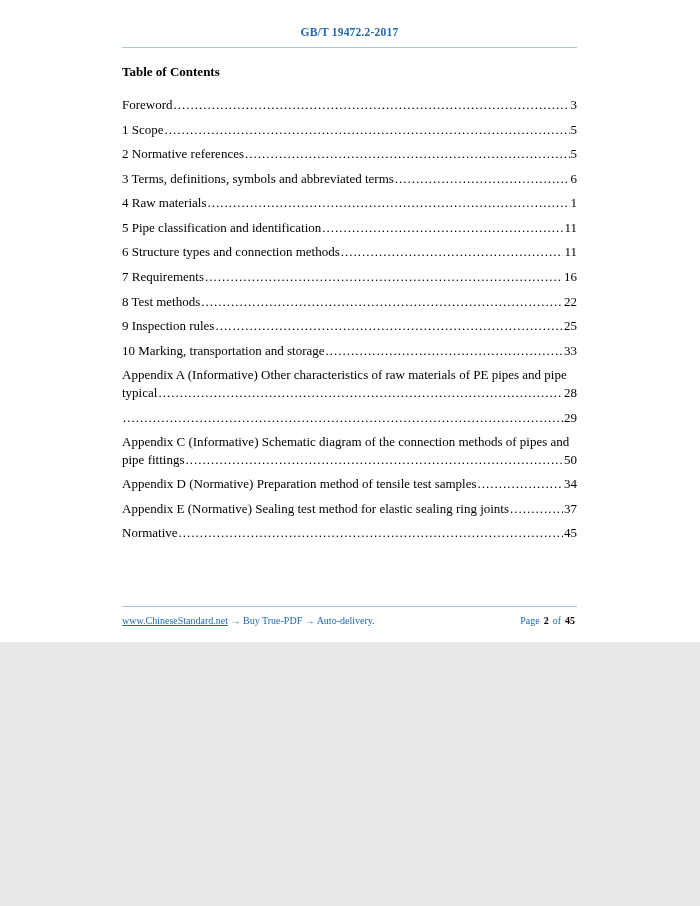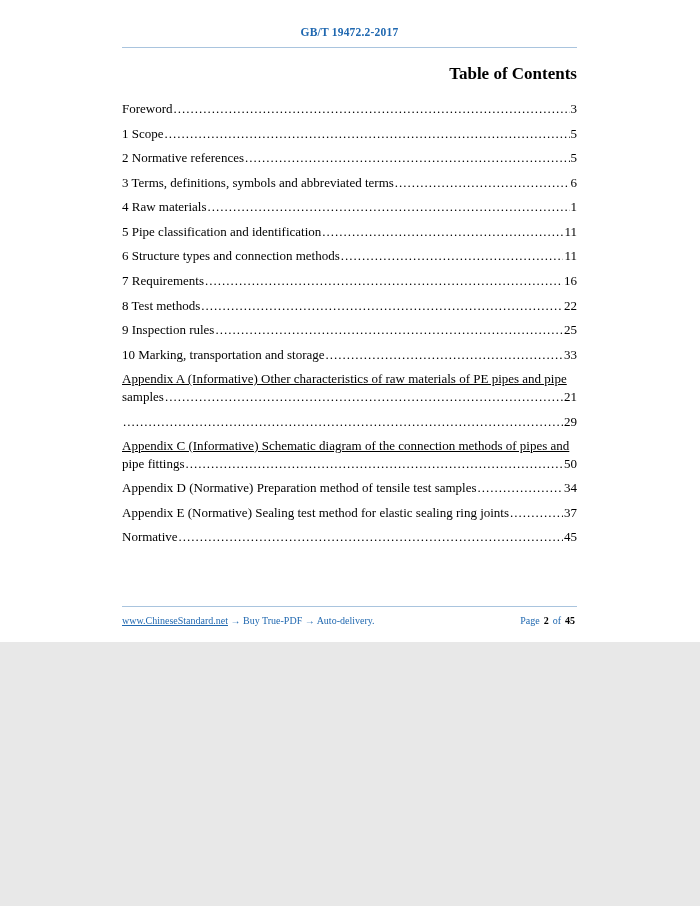--- a/index.html
+++ b/index.html
@@ -24,36 +24,35 @@
     font-size: 11.5px;
     font-weight: bold;
     letter-spacing: 0.2px;
   }
   .header-rule {
     border: none;
     border-top: 1px solid #A9C4DE;
     margin: 9px 0 16px 0;
   }
   .toc-title {
-    text-align: right;
-    font-size: 17px;
+    text-align: left;
+    font-size: 13px;
     font-weight: bold;
     margin: 12px 0 17px 0;
   }
   .toc-list { }
   .toc-row {
     display: flex;
     align-items: flex-end;
     font-size: 13px;
     line-height: 1.16;
     margin: 0 0 9.5px 0;
   }
   .toc-row.wrap {
     margin-bottom: 2.5px;
-    text-decoration: underline;
   }
   .toc-text {
     flex: 0 0 auto;
     white-space: nowrap;
   }
   .leader {
     flex: 1 1 auto;
     overflow: hidden;
     white-space: nowrap;
     min-width: 8px;
@@ -174,23 +173,23 @@
     <div class="toc-row">
       <span class="toc-text">10 Marking, transportation and storage</span>
       <span class="leader"></span>
       <span class="toc-page">33</span>
     </div>
 
     <div class="toc-row wrap">
       <span class="toc-text">Appendix A (Informative) Other characteristics of raw materials of PE pipes and pipe</span>
     </div>
     <div class="toc-row">
-      <span class="toc-text">samples</span>
-      <span class="leader"></span>
-      <span class="toc-page">21</span>
+      <span class="toc-text">typical</span>
+      <span class="leader"></span>
+      <span class="toc-page">28</span>
     </div>
 
     <div class="toc-row">
       <span class="leader"></span>
       <span class="toc-page">29</span>
     </div>
 
     <div class="toc-row wrap">
       <span class="toc-text">Appendix C (Informative) Schematic diagram of the connection methods of pipes and</span>
     </div>

